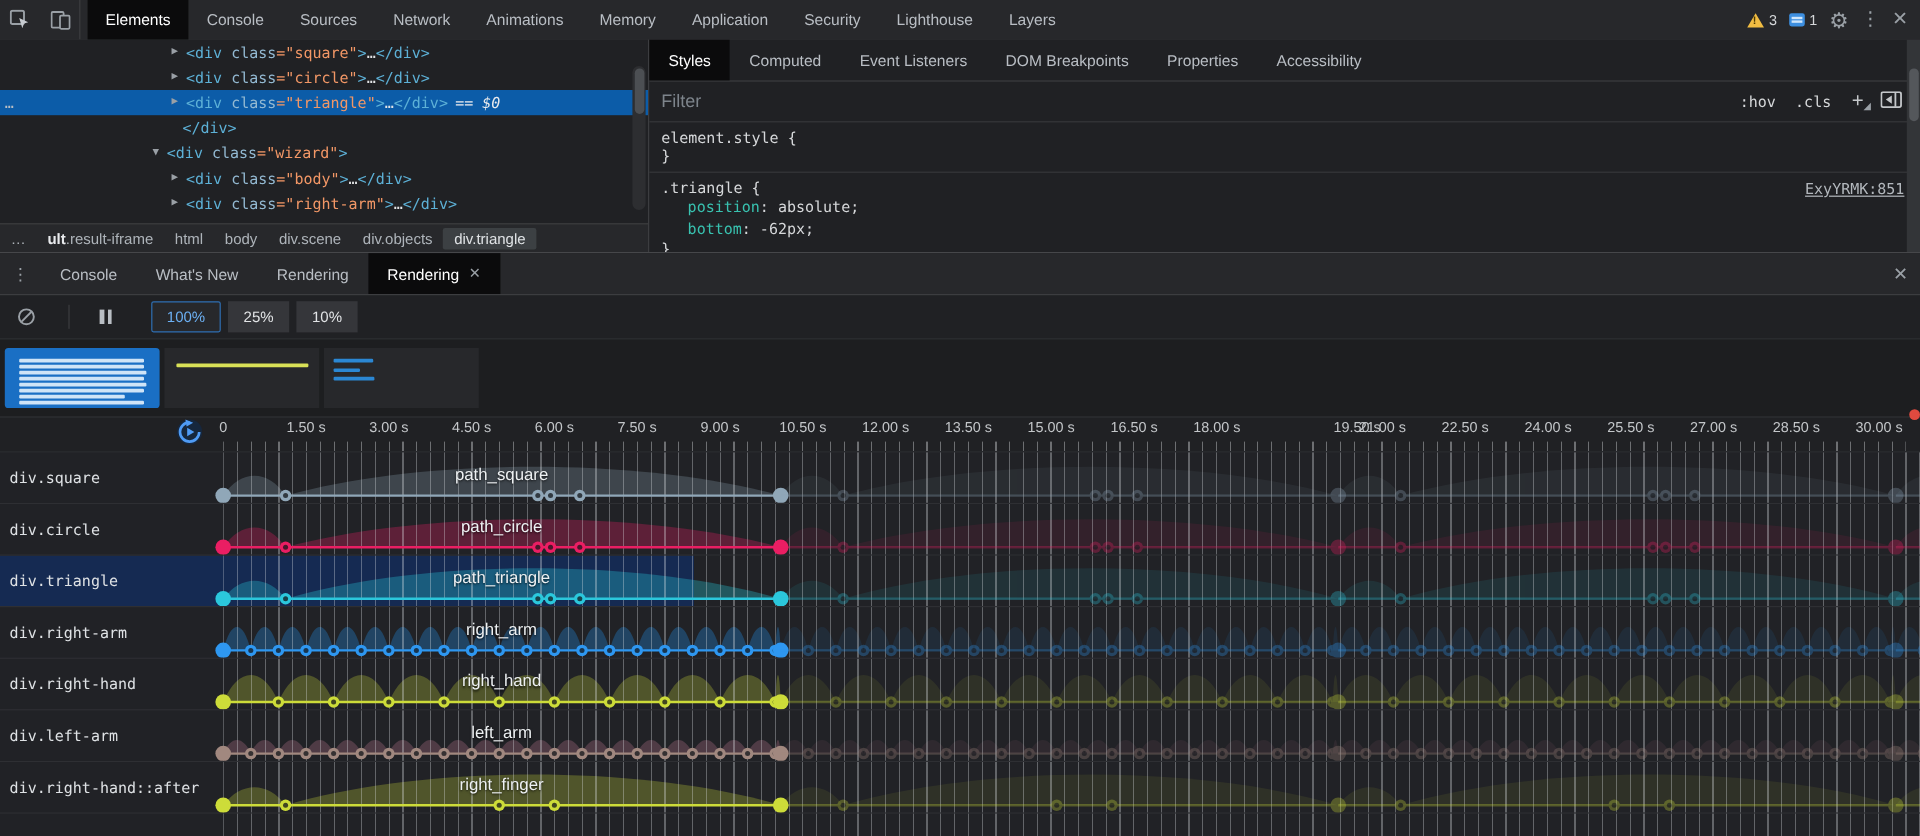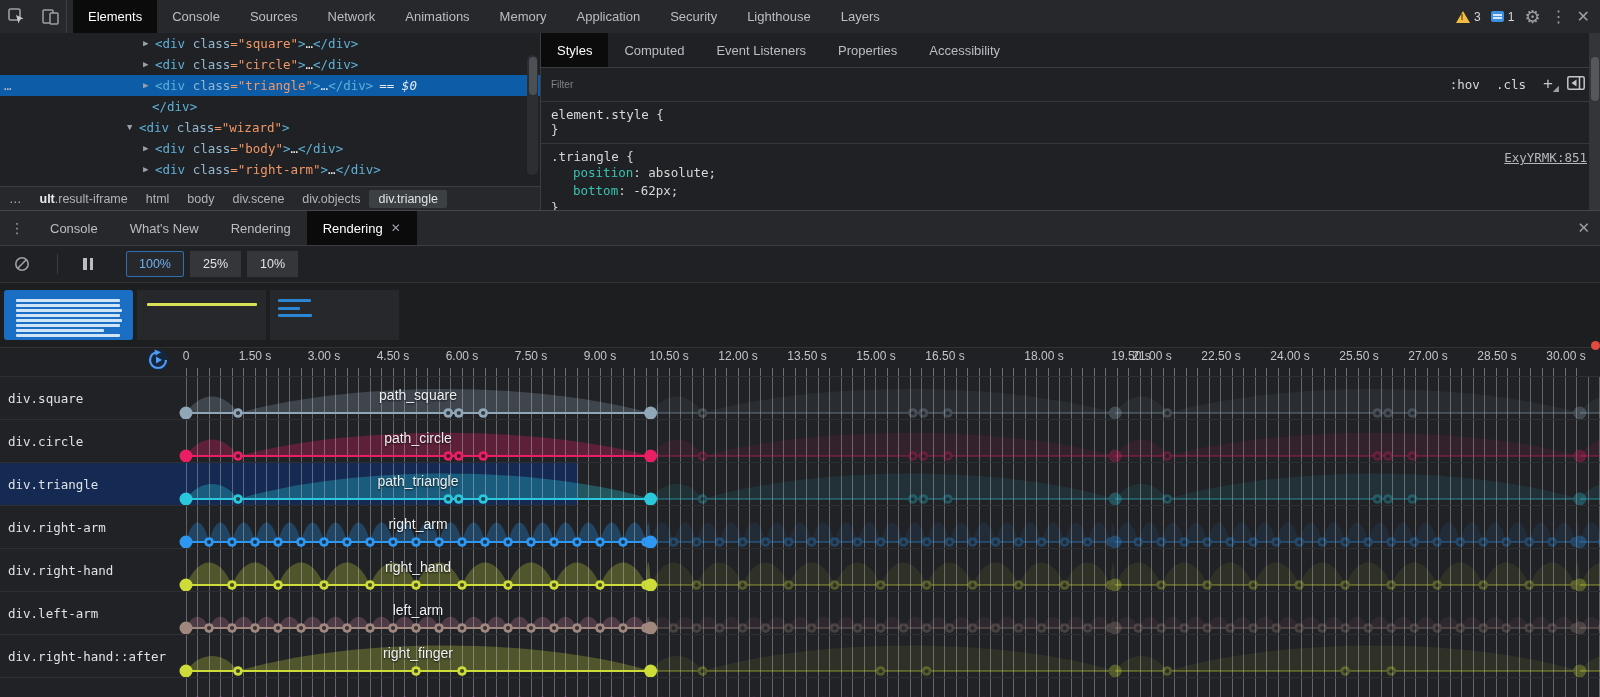--- a/index.html
+++ b/index.html
@@ -39,21 +39,21 @@
   .crumb{padding:2px 9px;cursor:pointer;white-space:nowrap;}
   .crumb.sel{background:#3c4043;color:#e0e3e6;border-radius:2px;}
   .crumb b{color:#e8eaed;font-weight:bold;}
 
   
   .styles{position:absolute;left:540px;top:33px;width:1060px;height:177px;background:#202124;border-left:1px solid #3c3d40;overflow:hidden;}
   .styles-tabs{display:flex;height:34px;align-items:stretch;border-bottom:1px solid #3c3d40;}
   .s-tab{display:flex;align-items:center;padding:0 16px;font-size:13px;color:#b9bec4;cursor:pointer;}
   .s-tab.active{background:#0b0b0c;color:#fff;}
   .filter-row{position:relative;height:33px;border-bottom:1px solid #36373a;display:flex;align-items:center;}
-  .filter-ph{padding-left:10px;font-size:10px;color:#7d848b;}
+  .filter-ph{padding-left:10px;font-size:15px;color:#7d848b;}
   .pseudo{position:absolute;right:75px;display:flex;gap:16px;font-size:12.5px;color:#d6d8da;font-family:"DejaVu Sans Mono",monospace;}
   .pseudo span{cursor:pointer;}
   .plus-btn{position:absolute;right:48px;top:7px;color:#c4c7ca;font-size:17px;cursor:pointer;line-height:1;}
   .plus-btn i{position:absolute;right:-6px;bottom:-1px;font-size:8px;font-style:normal;color:#9aa0a6;}
   .collapse-btn{position:absolute;right:16px;top:8px;cursor:pointer;}
   .rules{font-size:12.5px;}
   .rule{padding:5px 10px 6px;border-bottom:1px solid #36373a;position:relative;color:#d6d8da;}
   .rule .src{position:absolute;right:14px;top:6px;color:#b3b8bd;text-decoration:underline;cursor:pointer;}
   .prop{padding-left:22px;line-height:18px;}
   .p-name{color:#38c2b0;} .p-val{color:#d6d8da;}
@@ -166,20 +166,21 @@
       <div class="crumb">div.scene</div>
       <div class="crumb">div.objects</div>
       <div class="crumb sel">div.triangle</div>
     </div>
 
   <div class="styles">
     <div class="styles-tabs" id="styles-tabs">
         <div class="s-tab active">Styles</div>
         <div class="s-tab">Computed</div>
         <div class="s-tab">Event Listeners</div>
+        <div class="s-tab">DOM Breakpoints</div>
         <div class="s-tab">Properties</div>
         <div class="s-tab">Accessibility</div>
       </div>
     <div class="filter-row">
       <span class="filter-ph">Filter</span>
       <span class="pseudo" id="pseudo-toggles">
           <span>:hov</span>
           <span>.cls</span>
         </span>
       <span class="plus-btn"><span>+</span><i>◢</i></span>
@@ -286,21 +287,21 @@
       <span class="r-label" style="left: 324px;">3.00 s</span>
       <span class="r-label" style="left: 393px;">4.50 s</span>
       <span class="r-label" style="left: 462px;">6.00 s</span>
       <span class="r-label" style="left: 531px;">7.50 s</span>
       <span class="r-label" style="left: 600px;">9.00 s</span>
       <span class="r-label" style="left: 669px;">10.50 s</span>
       <span class="r-label" style="left: 738px;">12.00 s</span>
       <span class="r-label" style="left: 807px;">13.50 s</span>
       <span class="r-label" style="left: 876px;">15.00 s</span>
       <span class="r-label" style="left: 945px;">16.50 s</span>
-      <span class="r-label" style="left: 1014px; margin-left: 30px;">18.00 s</span>
+      <span class="r-label" style="left: 1014px;">18.00 s</span>
       <span class="r-label" style="left: 1083px; margin-left: 48px;">19.50 s</span>
       <span class="r-label" style="left: 1152px;">21.00 s</span>
       <span class="r-label" style="left: 1221px;">22.50 s</span>
       <span class="r-label" style="left: 1290px;">24.00 s</span>
       <span class="r-label" style="left: 1359px;">25.50 s</span>
       <span class="r-label" style="left: 1428px;">27.00 s</span>
       <span class="r-label" style="left: 1497px;">28.50 s</span>
       <span class="r-label" style="left: 1566px;">30.00 s</span>
     </div>
   <div class="red-dot"></div>

